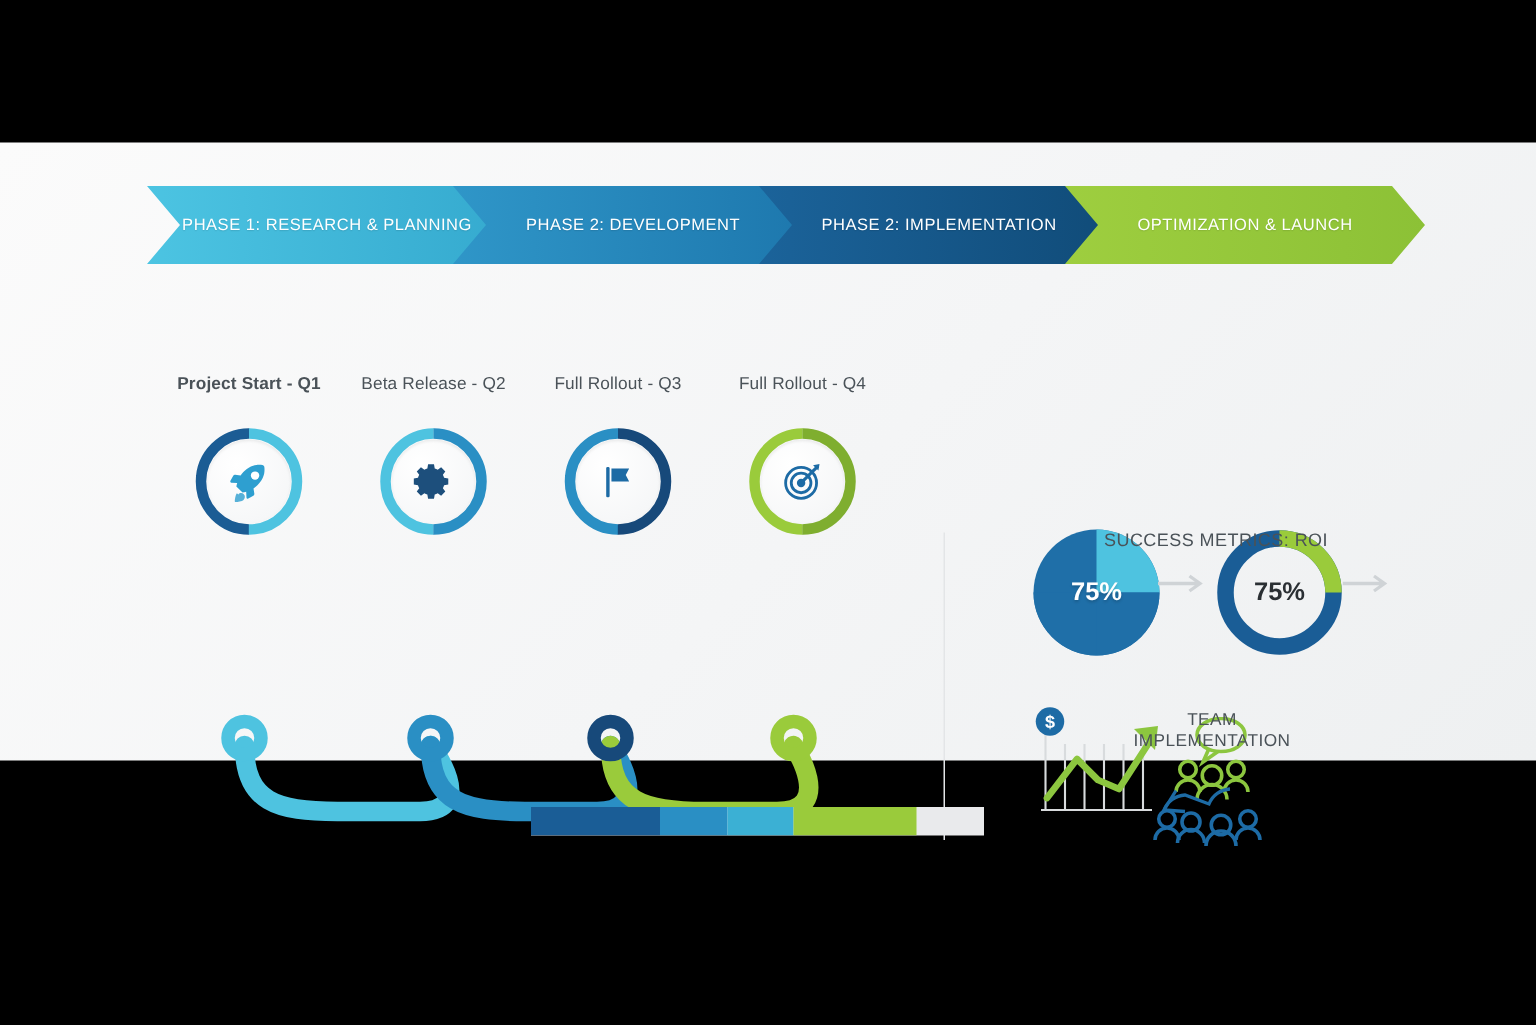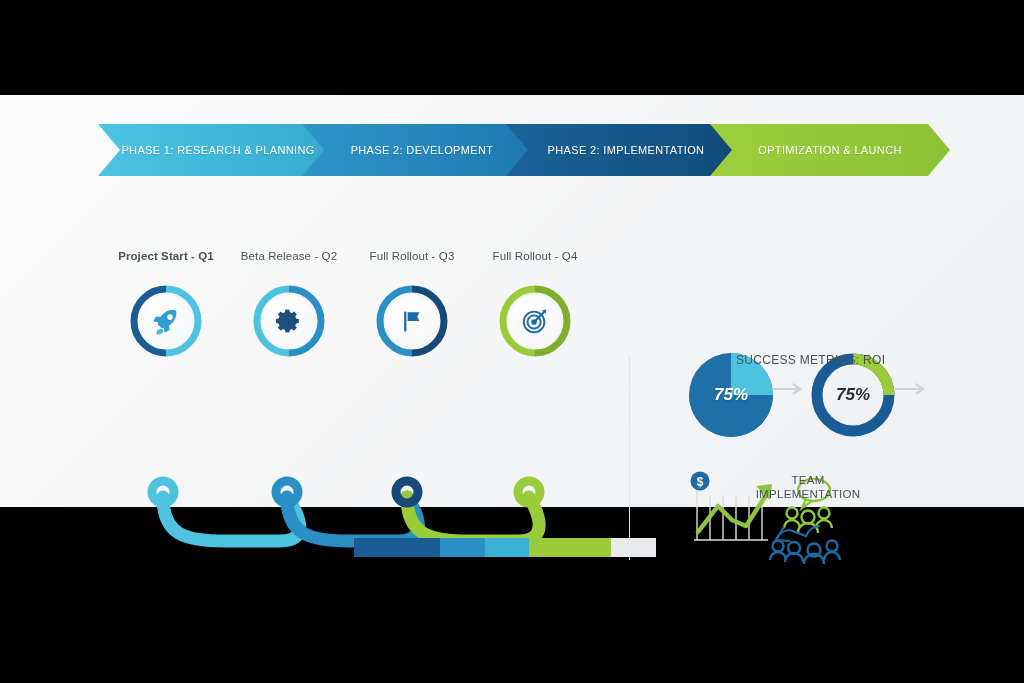--- a/index.html
+++ b/index.html
@@ -35,21 +35,21 @@
 
   #conn{position:absolute;left:130px;top:380px;width:440px;height:90px;}
 
   #divider{position:absolute;left:629px;top:260px;width:1px;height:205px;background:#e3e5e7;}
 
   
   .sec-title{position:absolute;font-size:12px;color:#4a5258;letter-spacing:.3px;white-space:nowrap;}
   #adoption-title{left:703px;top:133px;}
   #roi-title{left:697px;top:258px;margin-left:39px;}
 
-  .donut{position:absolute;font-style:italic;}
+  .donut{position:absolute;}
   .donut .val{position:absolute;left:0;top:0;width:100%;height:100%;
     display:flex;align-items:center;justify-content:center;
     font-size:17px;font-weight:bold;}
   #donut1{left:686px;top:255px;width:90px;height:90px;}
   #donut1 .val{color:#ffffff;text-shadow:0 1px 2px rgba(0,0,0,.18);}
   #donut2{left:808px;top:255px;width:90px;height:90px;}
   #donut2 .val{color:#2a2f33;}
   .arrow-sm{position:absolute;}
   #arrow1{left:772px;top:287px;}
   #arrow2{left:895px;top:287px;}

